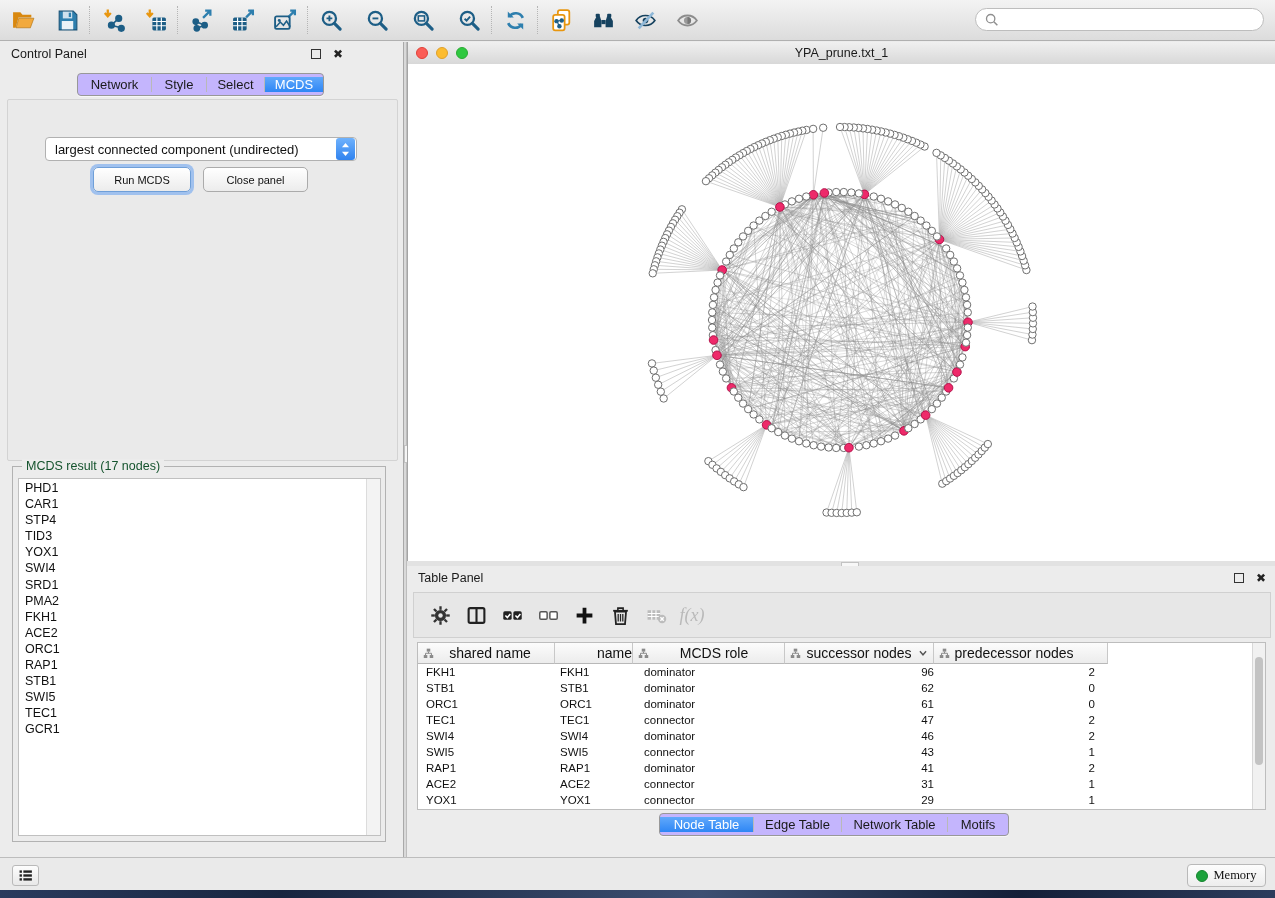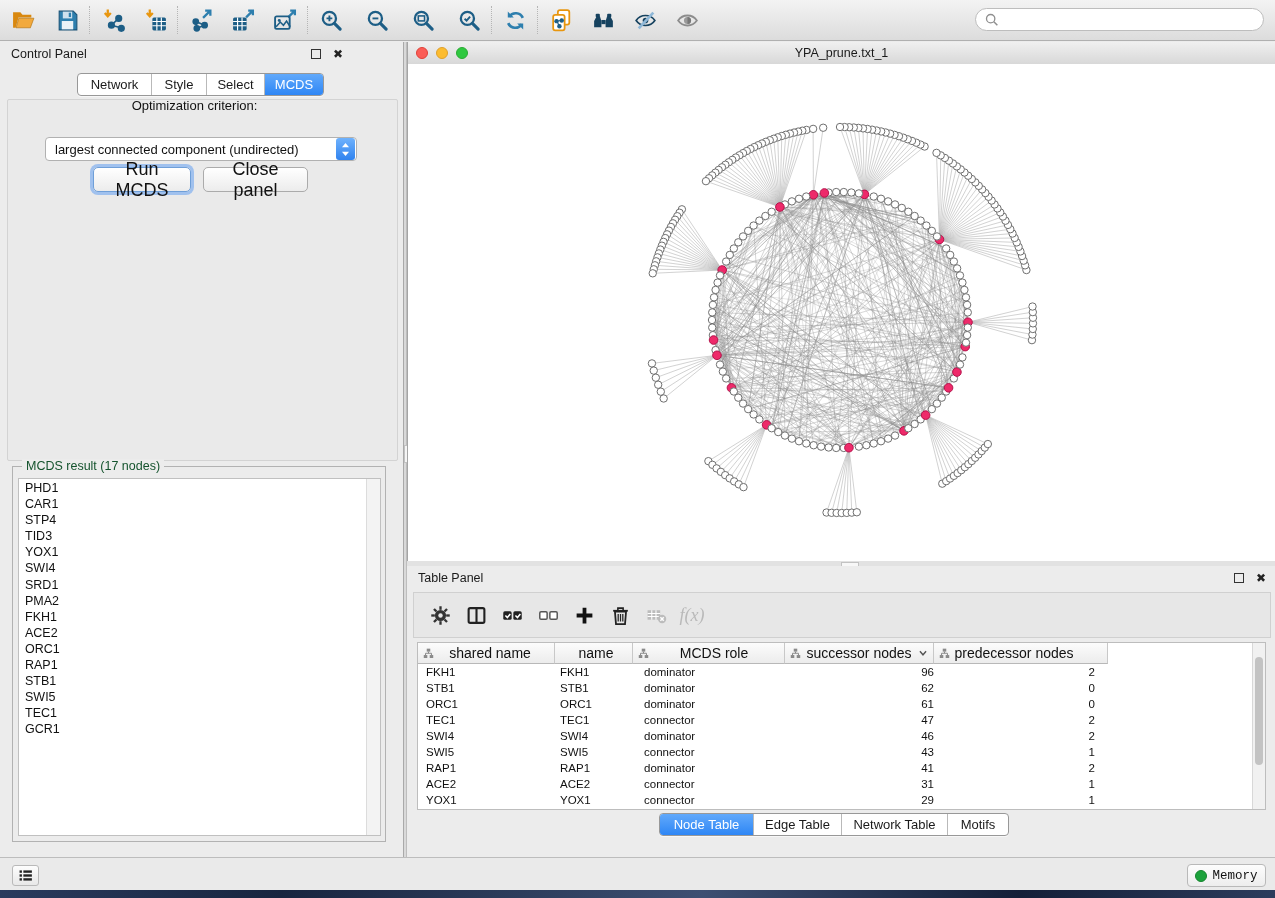--- a/index.html
+++ b/index.html
@@ -16,35 +16,35 @@
   #search-box{position:absolute;right:11px;top:8px;width:289px;height:23px;background:#fff;border:1px solid #bdbdbd;border-radius:12px;display:flex;align-items:center;padding-left:8px;box-sizing:border-box;}
   #search-box input{border:none;outline:none;background:transparent;flex:1;font-size:12px;height:18px;margin-left:4px;}
 
   
   .panel-head{height:23px;display:flex;align-items:center;font-size:12.5px;color:#1a1a1a;padding-left:11px;}
   .panel-head .spacer{flex:1;}
   .wbtn{width:16px;height:16px;display:flex;align-items:center;justify-content:center;margin-right:6px;}
   .float-ico{width:8px;height:8px;border:1.6px solid #333;display:inline-block;}
   .close-ico{font-size:12px;font-weight:bold;color:#222;line-height:10px;}
 
-  .seg{display:flex;background:#ffffff;border:1px solid #989898;border-radius:4px;overflow:hidden;height:21px;box-shadow:0 1px 0 rgba(255,255,255,.6);}
+  .seg{display:flex;background:#c4b5fd;border:1px solid #989898;border-radius:4px;overflow:hidden;height:21px;box-shadow:0 1px 0 rgba(255,255,255,.6);align-items:center;}
   .seg .tab{display:flex;align-items:center;justify-content:center;font-size:13px;color:#1a1a1a;border-left:1px solid #b9b9b9;cursor:default;}
   .seg .tab:first-child{border-left:none;}
   .seg .tab.sel{background:linear-gradient(#61a9fb,#2e86f5);color:#fff;}
 
   
   #left-panel{left:0;top:42px;width:352px;height:815px;background:#ececec;}
   #cp-tabs{position:absolute;left:77px;top:31px;}
   #cp-tabs .tab.t0{width:73px}#cp-tabs .tab.t1{width:54px}#cp-tabs .tab.t2{width:57px}#cp-tabs .tab.t3{width:58px}
   #cp-content{position:absolute;left:7px;top:57px;width:389px;height:360px;background:#eaeaea;border:1px solid #d3d3d3;border-radius:2px;}
   #opt-label{position:absolute;left:0;top:56px;width:389px;text-align:center;font-size:13px;color:#111;}
   #criterion{position:absolute;left:45px;top:95px;width:312px;height:24px;background:#fff;border:1px solid #b1b1b1;border-radius:4px;display:flex;align-items:center;font-size:13px;color:#111;}
   #criterion .val{flex:1;padding-left:9px;white-space:nowrap;}
   #criterion .stepper{width:19px;height:22px;margin-right:1px;border-radius:3px;background:linear-gradient(#6fb2fd,#3083ef);display:flex;align-items:center;justify-content:center;}
-  .pushbtn{position:absolute;top:125px;height:25px;background:linear-gradient(#ffffff,#ececec);border:1px solid #ababab;border-radius:5px;font-size:18px;color:#111;font-family:inherit;display:flex;align-items:center;justify-content:center;}
+  .pushbtn{position:absolute;top:125px;height:25px;background:linear-gradient(#ffffff,#ececec);border:1px solid #ababab;border-radius:5px;font-size:11px;color:#111;font-family:inherit;display:flex;align-items:center;justify-content:center;}
   #run-btn{left:93px;width:98px;box-shadow:0 0 0 3px rgba(110,165,240,.6);border-color:#6f9fd8;}
   #closep-btn{left:203px;width:105px;}
   #mcds-group{position:absolute;left:12px;top:424px;width:372px;height:374px;border:1px solid #b2b2b2;background:#ececec;}
   #mcds-legend{position:absolute;left:9px;top:-8px;background:#ececec;padding:0 4px;font-size:12.5px;color:#14532d;}
   #mcds-listbox{position:absolute;left:5px;top:11px;width:361px;height:356px;background:#fff;border:1px solid #c0c0c0;overflow:hidden;}
   #mcds-list{position:absolute;left:0;top:1px;right:13px;bottom:0;}
   .mcds-item{height:16.1px;line-height:16.1px;font-size:12.5px;color:#111;padding-left:6px;}
   #mcds-track{position:absolute;right:0;top:0;width:13px;height:100%;background:#f3f3f3;border-left:1px solid #dcdcdc;}
 
   
@@ -71,34 +71,34 @@
   #fx-ico{font-family:"Liberation Serif","DejaVu Serif",serif;font-style:italic;font-size:18px;color:#b9b9b9;}
   #tbl{position:absolute;left:10px;top:76px;width:847px;height:166px;background:#fff;border:1px solid #bdbdbd;overflow:hidden;}
   #tbl-header{position:absolute;left:0;top:0;height:21px;display:flex;}
   .th{position:relative;display:flex;align-items:center;justify-content:center;height:21px;background:linear-gradient(#fcfcfc,#ececec);border-right:1px solid #c8c8c8;border-bottom:1px solid #b8b8b8;font-size:14px;color:#111;box-sizing:border-box;}
   .th .ticon{position:absolute;left:5px;top:5px;}
   .th .sort{position:absolute;right:5px;top:7px;}
   #tbl-body{position:absolute;left:0;top:21px;width:690px;}
   .trow{display:flex;height:16px;line-height:16px;font-size:11.5px;color:#111;}
   .td{box-sizing:border-box;white-space:nowrap;overflow:hidden;}
   .c0{width:137px;padding-left:8px;}
-  .c1{width:78px;padding-left:5px;}
+  .c1{width:78px;padding-left:5px;justify-content:flex-end;}
   .c2{width:152px;padding-left:11px;}
   .c3{width:149px;text-align:right;}
   .c4{width:174px;text-align:right;padding-right:13px;}
   #tbl-scroll{position:absolute;right:0;top:0;width:12px;height:100%;background:#f1f1f1;border-left:1px solid #d8d8d8;}
   #tbl-scroll .thumb{position:absolute;left:1.5px;top:14px;width:8px;height:108px;border-radius:5px;background:#c3c3c3;}
   #tbl-tabs{position:absolute;left:252px;top:247px;}
   #tbl-tabs .tab{font-size:13px;}
   #tbl-tabs .tab.t0{width:93px}#tbl-tabs .tab.t1{width:87px}#tbl-tabs .tab.t2{width:105px}#tbl-tabs .tab.t3{width:60px}
 
   
   #statusbar{left:0;top:857px;width:1275px;height:33px;background:#eaeaea;border-top:1px solid #bdbdbd;}
   #status-list-btn{position:absolute;left:12px;top:7px;width:27px;height:21px;background:linear-gradient(#fdfdfd,#e8e8e8);border:1px solid #b9b9b9;border-radius:3px;display:flex;align-items:center;justify-content:center;padding:0;}
-  #memory-btn{position:absolute;right:9px;top:6px;width:79px;height:23px;background:linear-gradient(#fdfdfd,#ededed);border:1px solid #b9b9b9;border-radius:4px;display:flex;align-items:center;justify-content:center;gap:5px;font-size:12.5px;color:#111;font-family:Liberation Mono, monospace;padding:0;}
+  #memory-btn{position:absolute;right:9px;top:6px;width:79px;height:23px;background:linear-gradient(#fdfdfd,#ededed);border:1px solid #b9b9b9;border-radius:4px;display:flex;align-items:center;justify-content:center;gap:5px;font-size:12.5px;color:#111;font-family:Liberation Serif, serif;padding:0;}
   #memory-btn .dot{width:12px;height:12px;border-radius:50%;background:#1ca23c;border:1px solid #15852f;box-sizing:border-box;}
 </style>
 </head>
 <body>
 
 <div id="app">
 
   <div id="toolbar" class="abs">
     <div style="width:8px"></div>
     <div class="tbtn">
@@ -278,21 +278,20 @@
     </div>
 
     <div class="seg" id="cp-tabs">
       <div class="tab t0">Network</div>
       <div class="tab t1">Style</div>
       <div class="tab t2">Select</div>
       <div class="tab t3 sel">MCDS</div>
     </div>
 
     <div id="cp-content"></div>
-    <div id="opt-label" class="abs">Optimization criterion:</div>
     <div id="criterion" class="abs">
       <span class="val">largest connected component (undirected)</span>
       <span class="stepper">
           <svg width="9" height="15" viewBox="0 0 9 15">
             <path d="M4.5 1L8 5.2H1z" fill="#fff"></path>
             <path d="M4.5 14L1 9.8h7z" fill="#fff"></path>
           </svg>
         </span>
     </div>
     <button class="pushbtn" id="run-btn">Run MCDS</button>

